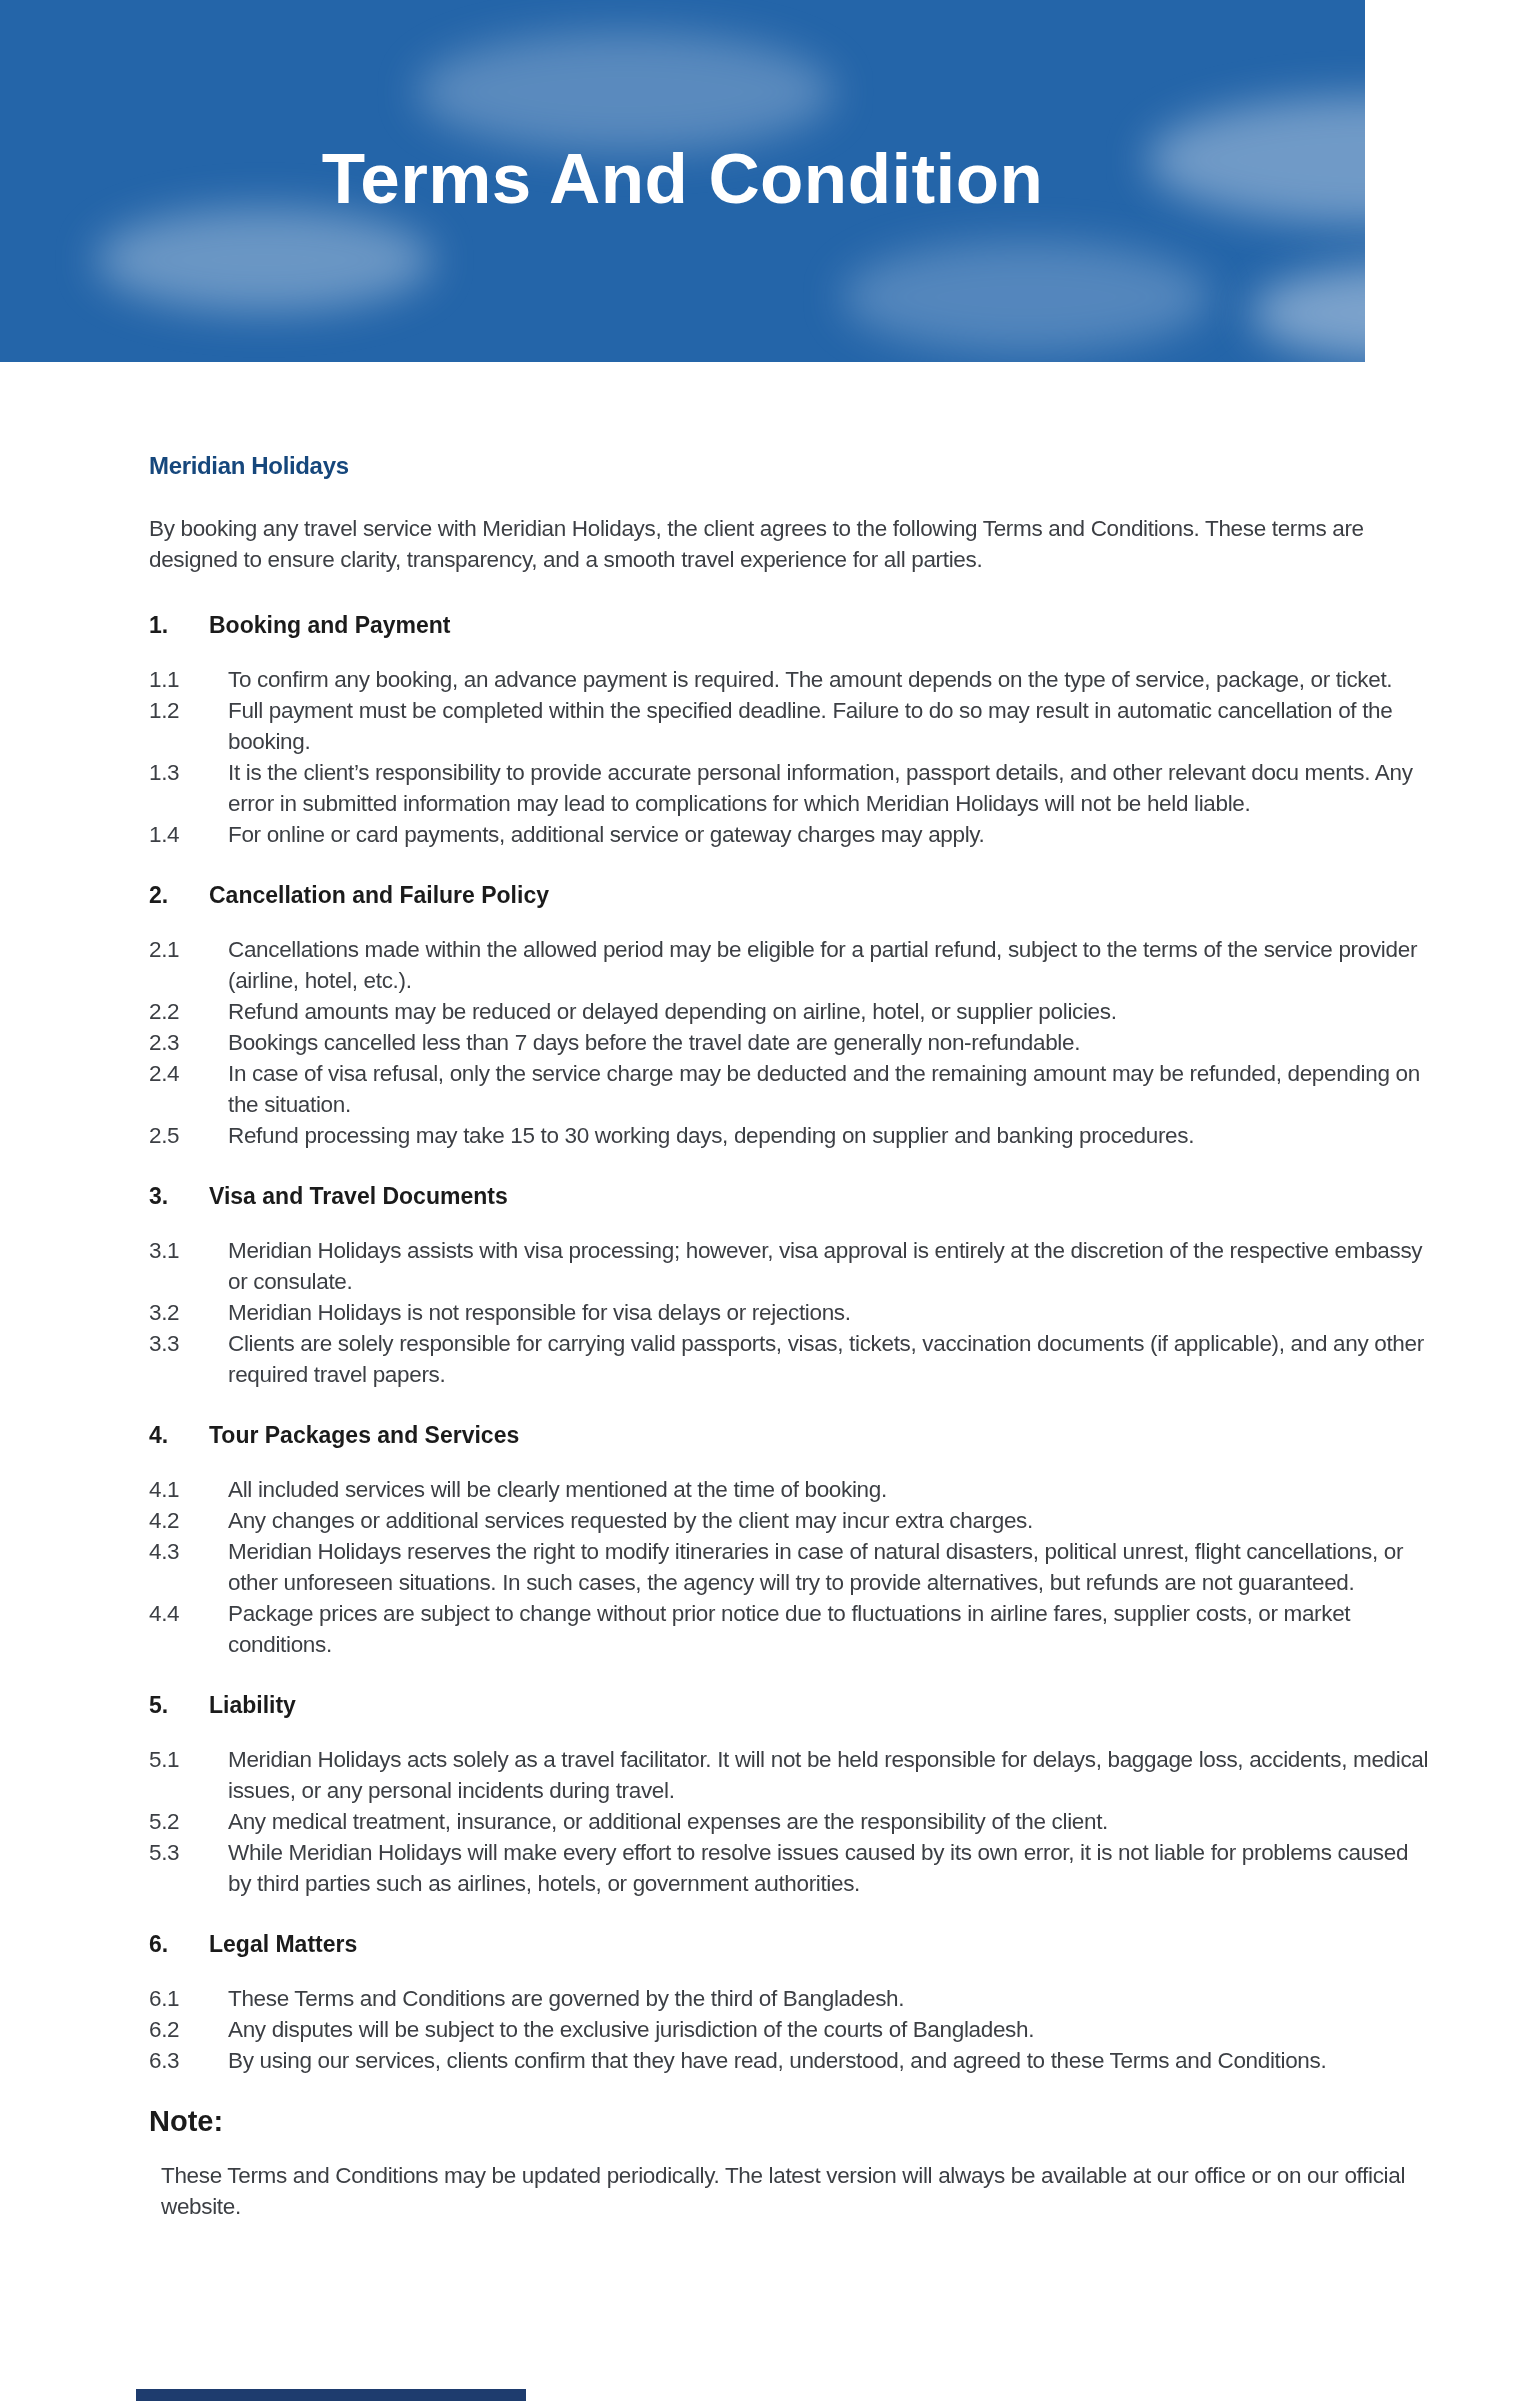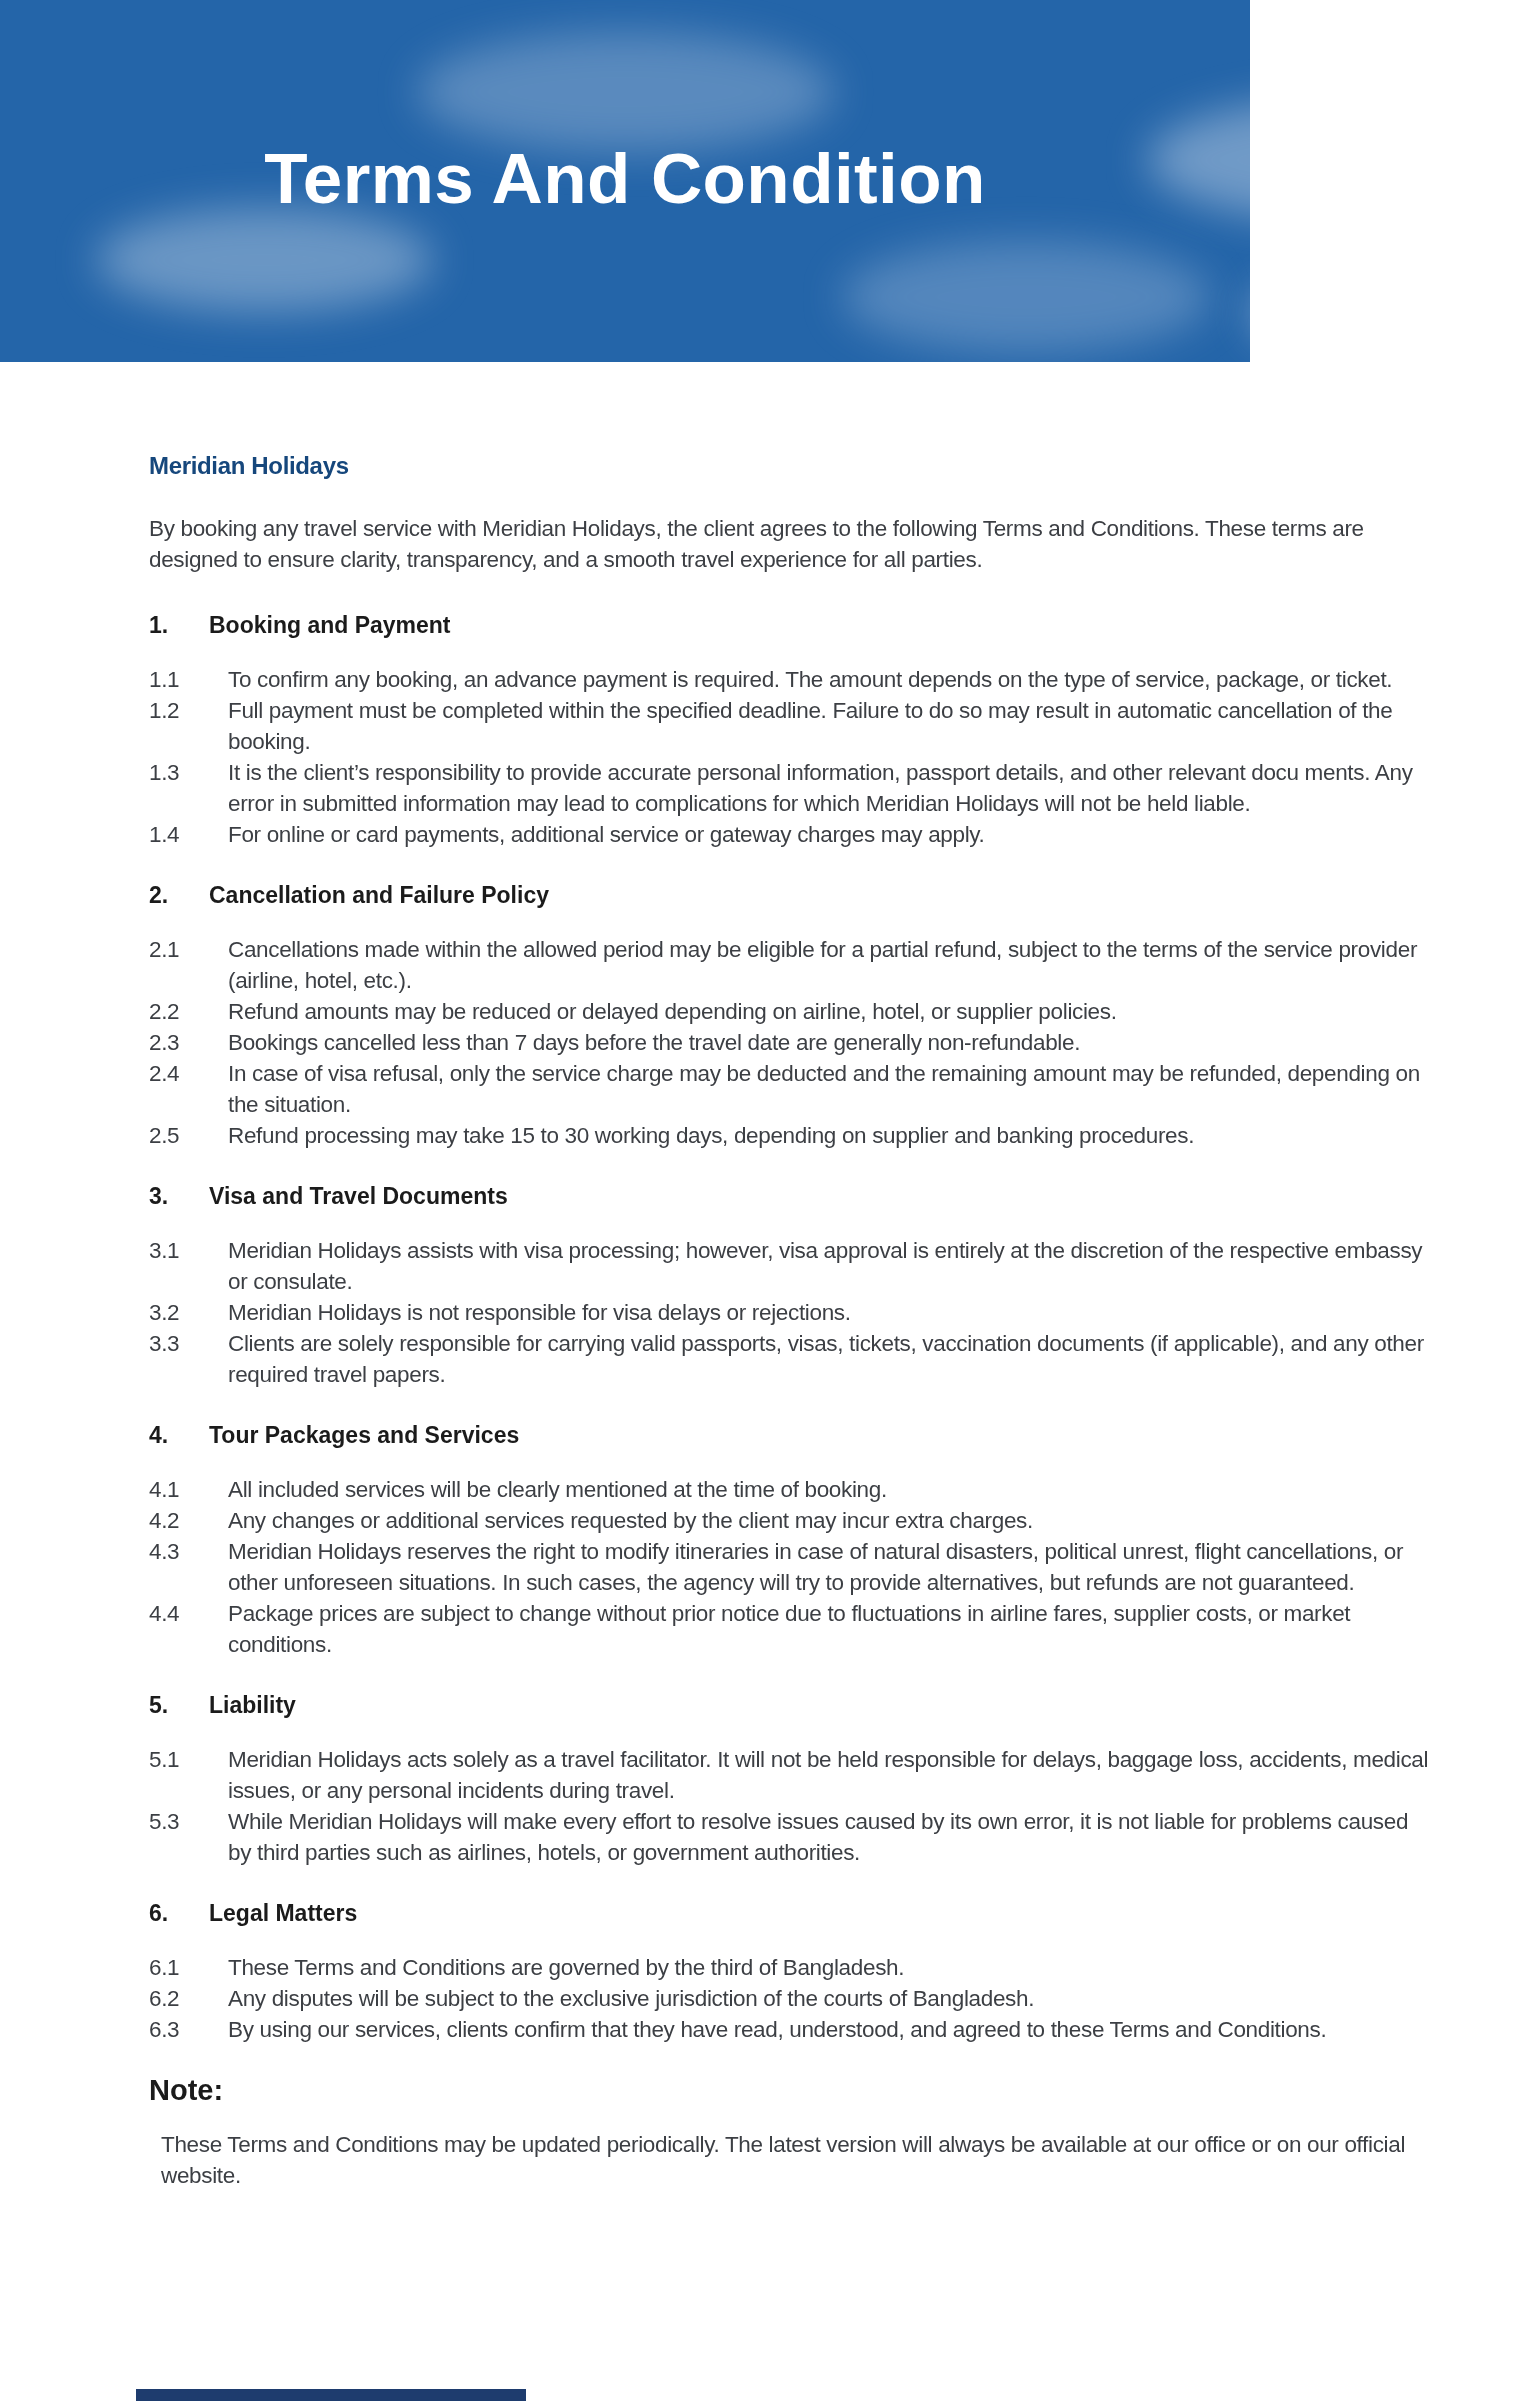--- a/index.html
+++ b/index.html
@@ -9,21 +9,21 @@
   .page {
     position:relative;
     width:1539px; height:2401px;
     background:#ffffff;
     overflow:hidden;
   }
 
   
   .hero {
     position:absolute; top:0; left:0;
-    width:1250px; height:362px;
+    width:1365px; height:362px;
     background:
       radial-gradient(ellipse 417px 160px at 8% 85%,  rgba(226,234,245,0.55), rgba(226,234,245,0) 62%),
       radial-gradient(ellipse 369px 136px at 27% 22%, rgba(210,222,238,0.40), rgba(210,222,238,0) 60%),
       radial-gradient(ellipse 513px 184px at 47% 80%, rgba(214,226,240,0.38), rgba(214,226,240,0) 62%),
       radial-gradient(ellipse 345px 144px at 66% 12%, rgba(222,231,244,0.42), rgba(222,231,244,0) 60%),
       radial-gradient(ellipse 449px 168px at 88% 68%, rgba(229,236,246,0.55), rgba(229,236,246,0) 62%),
       radial-gradient(ellipse 401px 152px at 99% 25%, rgba(216,227,241,0.45), rgba(216,227,241,0) 60%),
       radial-gradient(ellipse 561px 208px at 38% 45%, rgba(13,70,130,0.35),  rgba(13,70,130,0) 70%),
       radial-gradient(ellipse 497px 192px at 75% 90%, rgba(15,73,134,0.30),  rgba(15,73,134,0) 70%),
       linear-gradient(102deg, #1360a8 0%, #2367ab 28%, #3070af 52%, #2a66a7 74%, #34６fb0 88%, #2e68a9 100%);
@@ -215,20 +215,24 @@
     <section>
       <div class="sec-head">
         <span class="sec-num">5.</span>
         <span class="sec-title">Liability</span>
       </div>
       <div class="item">
         <span class="item-num">5.1</span>
         <p class="item-text">Meridian Holidays acts solely as a travel facilitator. It will not be held responsible for delays, baggage loss, accidents, medical issues, or any personal incidents during travel.</p>
       </div>
       <div class="item">
+        <span class="item-num">5.2</span>
+        <p class="item-text">Any medical treatment, insurance, or additional expenses are the responsibility of the client.</p>
+      </div>
+      <div class="item">
         <span class="item-num">5.3</span>
         <p class="item-text">While Meridian Holidays will make every effort to resolve issues caused by its own error, it is not liable for problems caused by third parties such as airlines, hotels, or government authorities.</p>
       </div>
     </section>
 
     <section>
       <div class="sec-head">
         <span class="sec-num">6.</span>
         <span class="sec-title">Legal Matters</span>
       </div>

